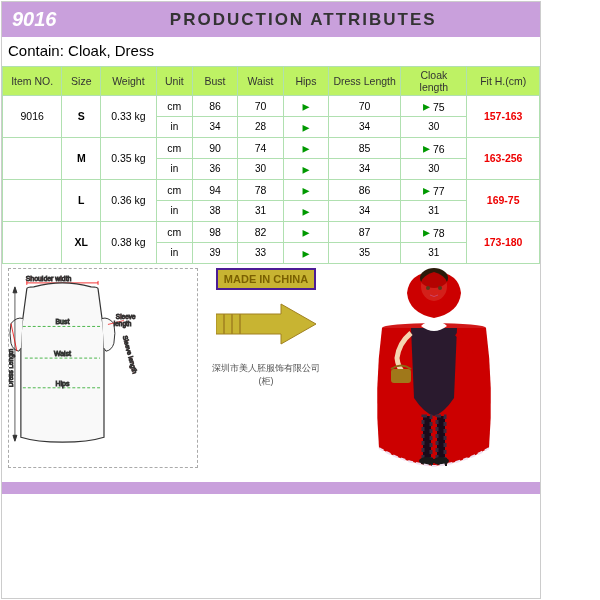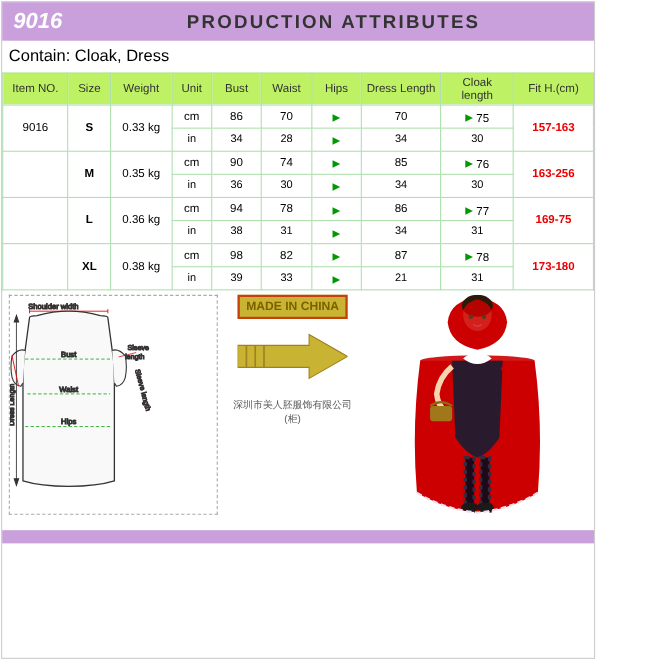--- a/index.html
+++ b/index.html
@@ -105,21 +105,21 @@
     .arrow-svg {
       width: 100px;
       height: 60px;
     }
     .made-in-china {
       background: #c8b432;
       color: #7a6000;
       font-weight: bold;
       font-size: 11px;
       padding: 3px 6px;
-      border: 2px solid #c2410c;
+      border: 2px solid #4c1d95;
       margin-bottom: 4px;
     }
     .company-text {
       font-size: 9px;
       color: #555;
       text-align: center;
       margin-top: 8px;
     }
     .costume-box {
       flex: 1;
@@ -254,21 +254,21 @@
         <td><span class="dot-green">▸</span></td>
         <td>87</td>
         <td><span class="dot-green">▸</span> 78</td>
         <td rowspan="2" class="fit-h-cell">173-180</td>
       </tr>
       <tr class="row-xl unit-row">
         <td>in</td>
         <td>39</td>
         <td>33</td>
         <td><span class="dot-green">▸</span></td>
-        <td>21</td>
+        <td>35</td>
         <td>31</td>
       </tr>
     </tbody>
   </table>
 
 
   <div class="bottom-section">
 
     <div class="diagram-box">
       <svg viewBox="0 0 190 200" xmlns="http://www.w3.org/2000/svg">

